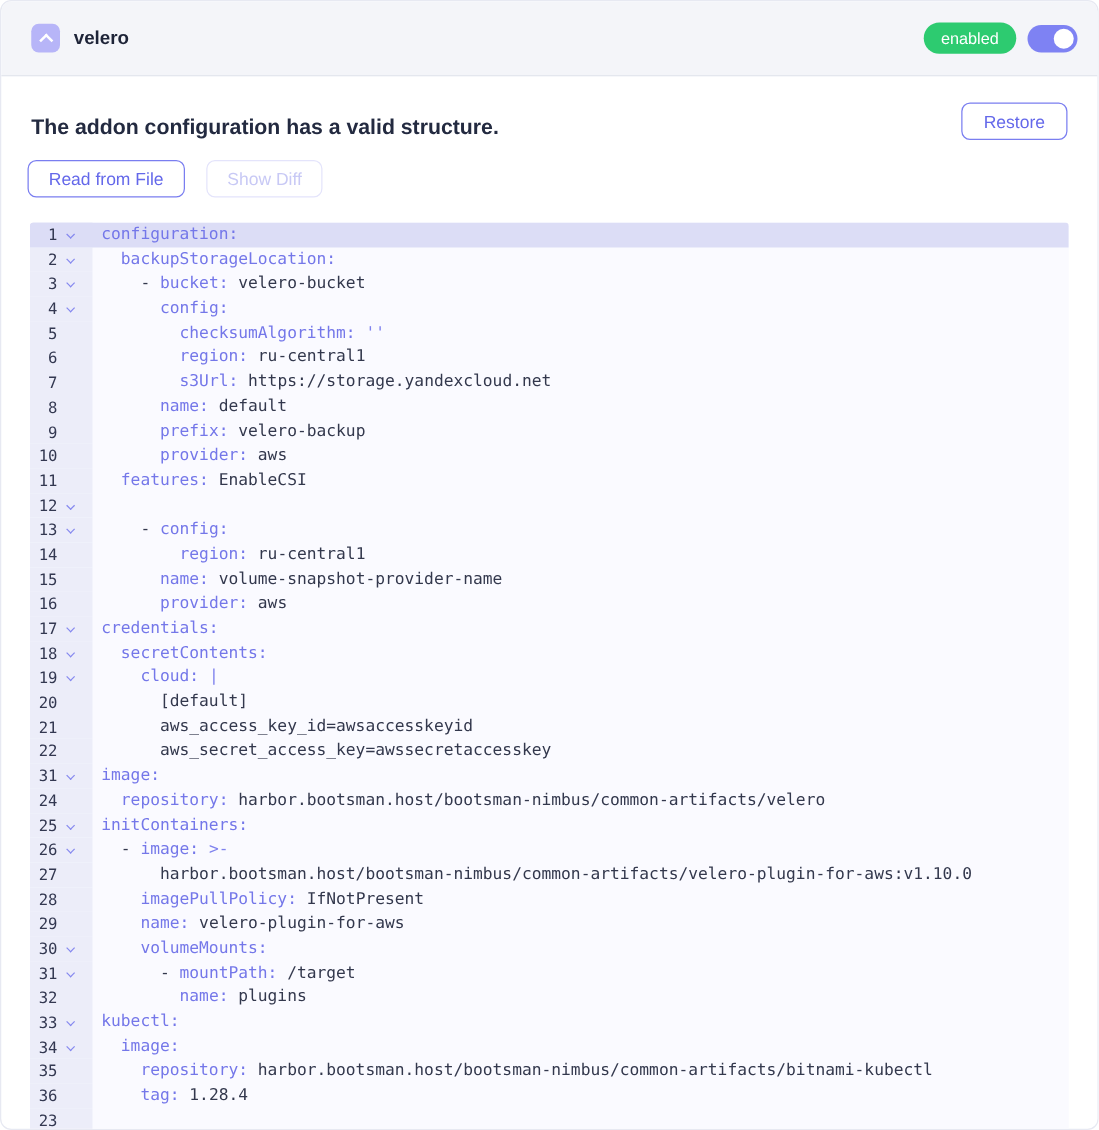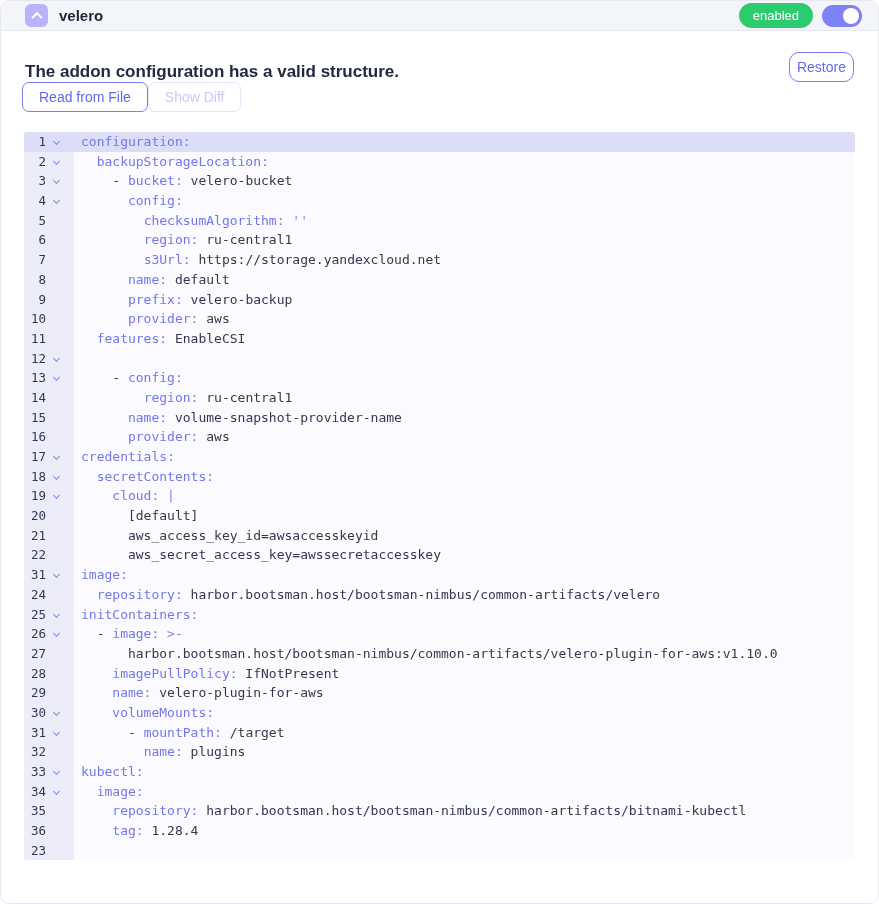--- a/index.html
+++ b/index.html
@@ -11,21 +11,21 @@
   }
   .card {
     width:879px; height:904px;
     border:1px solid #e7e9f2;
     border-radius:9px;
     background:#fff;
     overflow:hidden;
   }
   
   .hdr {
-    height:30px;
+    height:60px;
     background:#f4f5f9;
     border-bottom:1px solid #e4e7ee;
     display:flex; align-items:center;
     padding:0 16px 0 24px;
   }
   .collapse-btn {
     width:23px; height:23px;
     background:#b7b5f8;
     border:none; border-radius:6px;
     cursor:pointer;
@@ -61,25 +61,25 @@
   .btn {
     background:#fff;
     border:1px solid #7a7ef0;
     color:#6468ea;
     font-family:"Liberation Sans", sans-serif;
     font-size:14px; font-weight:500;
     border-radius:7px;
     padding:6px 16px;
     cursor:pointer;
   }
-  .btn.restore { padding:6px 7px;border-radius:10px; }
+  .btn.restore { padding:6px 17px; }
   .btn:disabled {
     border-color:#e4e4fb; color:#c8c9f5; cursor:default;
   }
-  .btns-row { margin-top:0; display:flex; }
+  .btns-row { margin-top:16px; display:flex; gap:17px; }
   
   .editor {
     margin:20px 2px 0 2px;
     background:#fafaff;
     font-family:"DejaVu Sans Mono","Liberation Mono",monospace;
     font-size:13px; line-height:19.7px;
     border-radius:3px;
     overflow:hidden;
   }
   .ed-line { display:flex; height:19.7px; }

